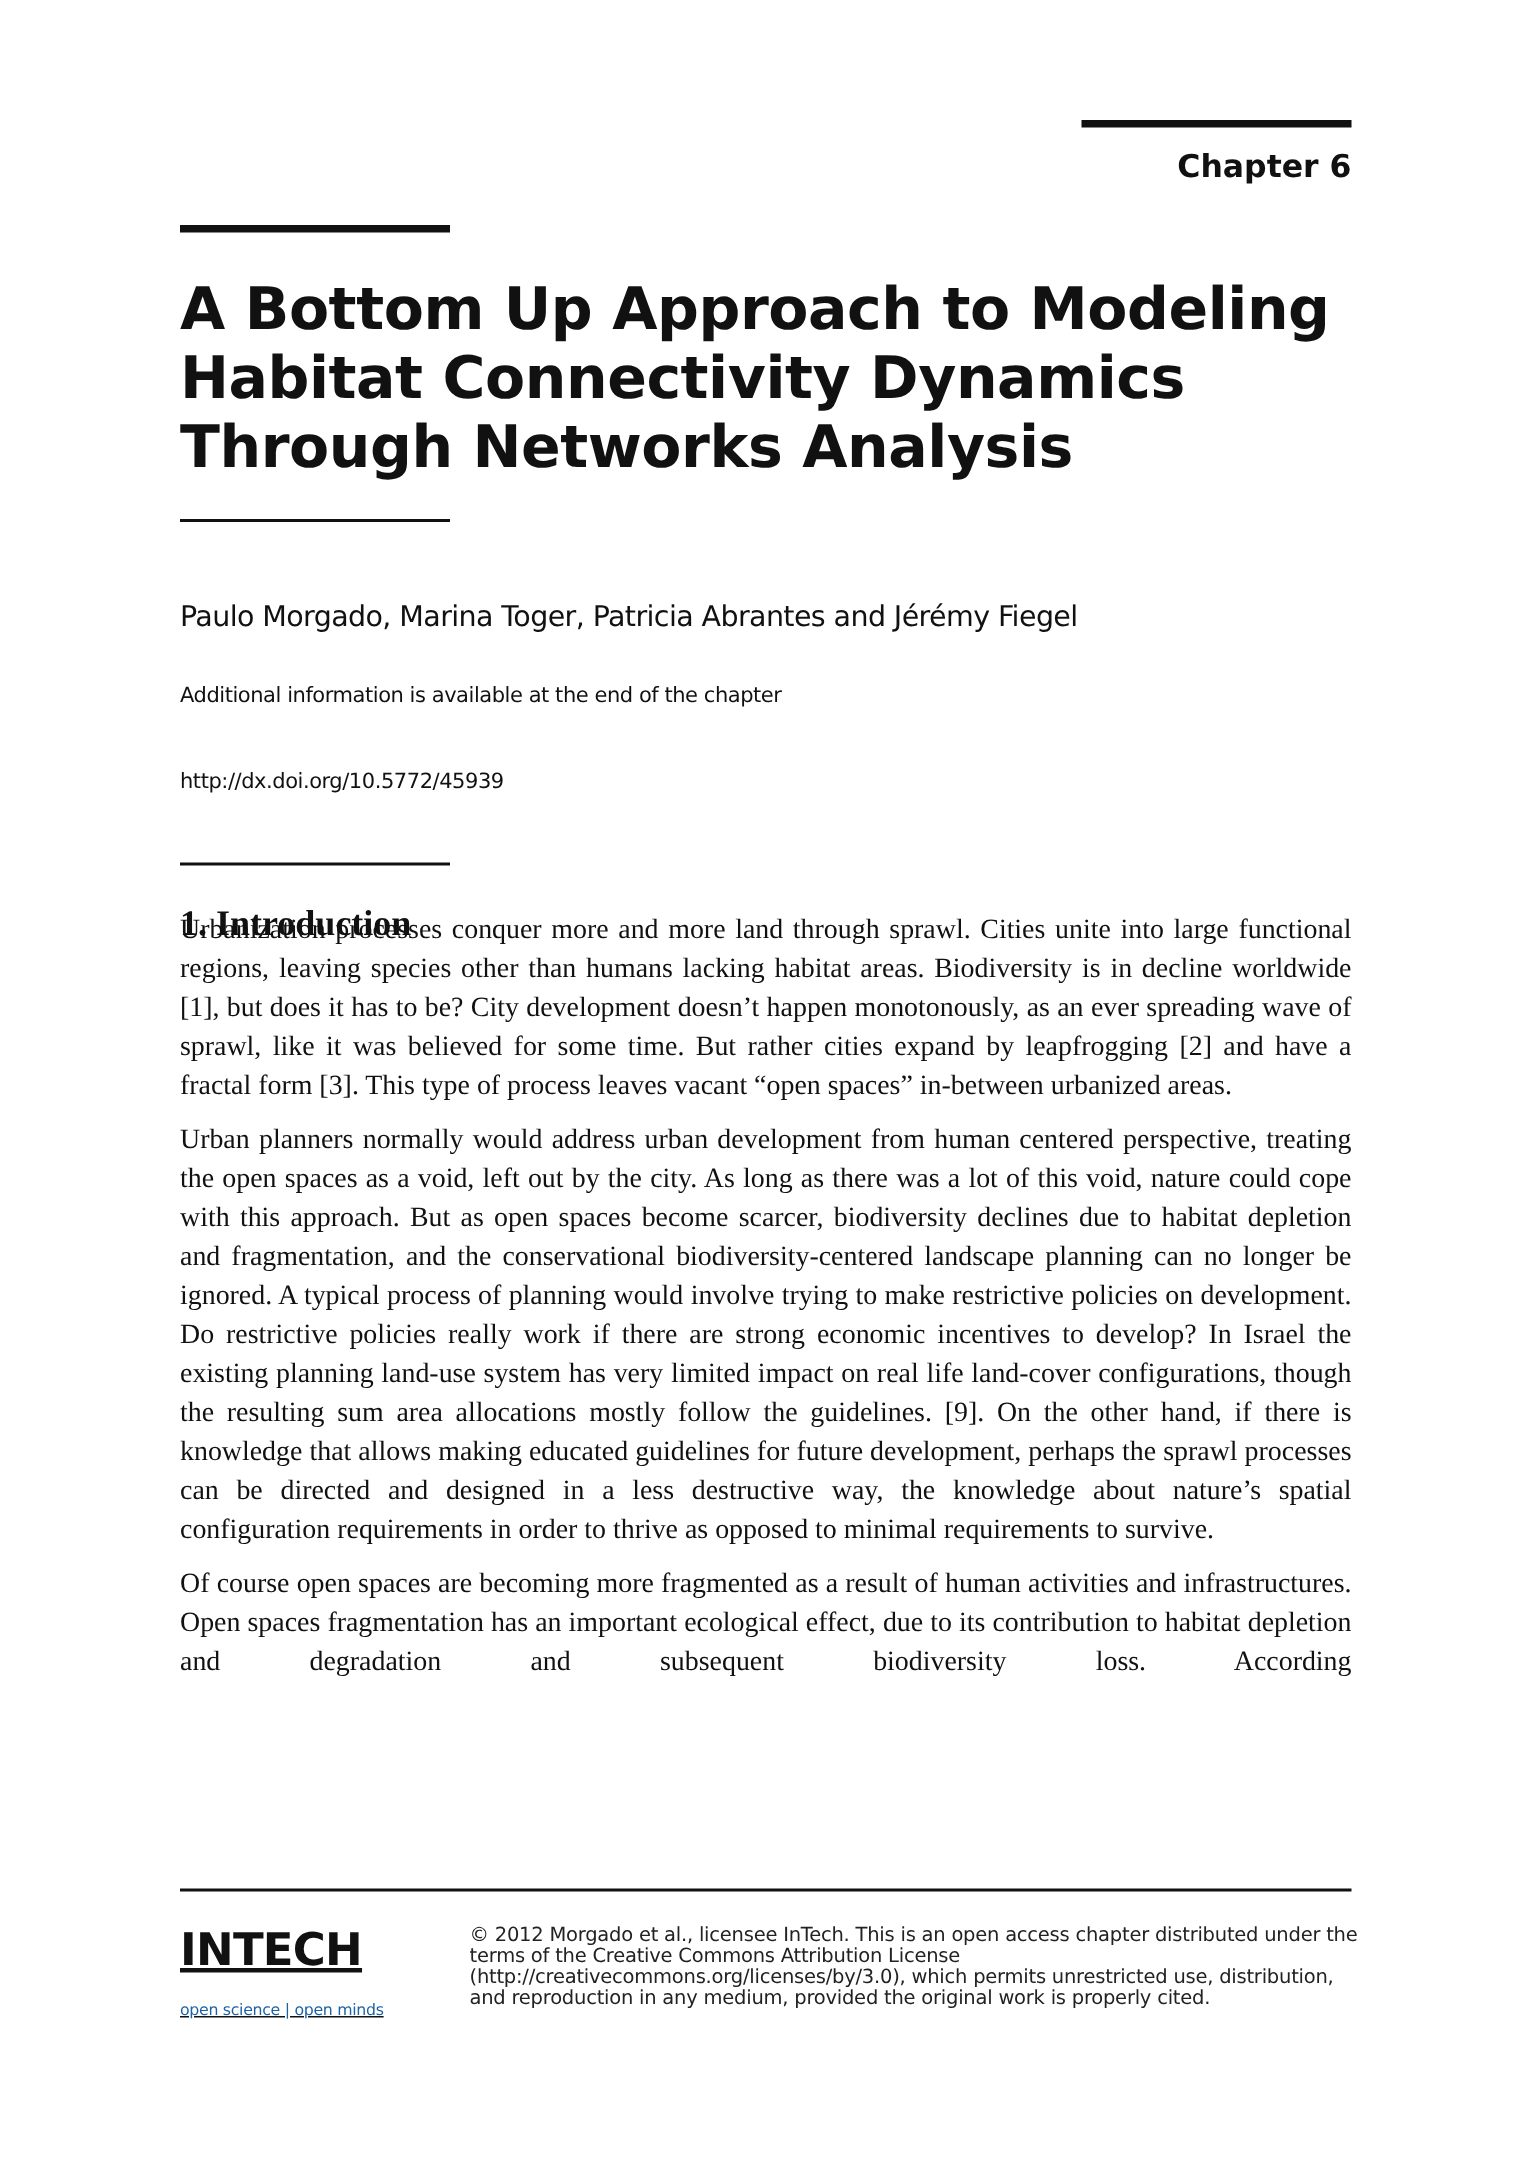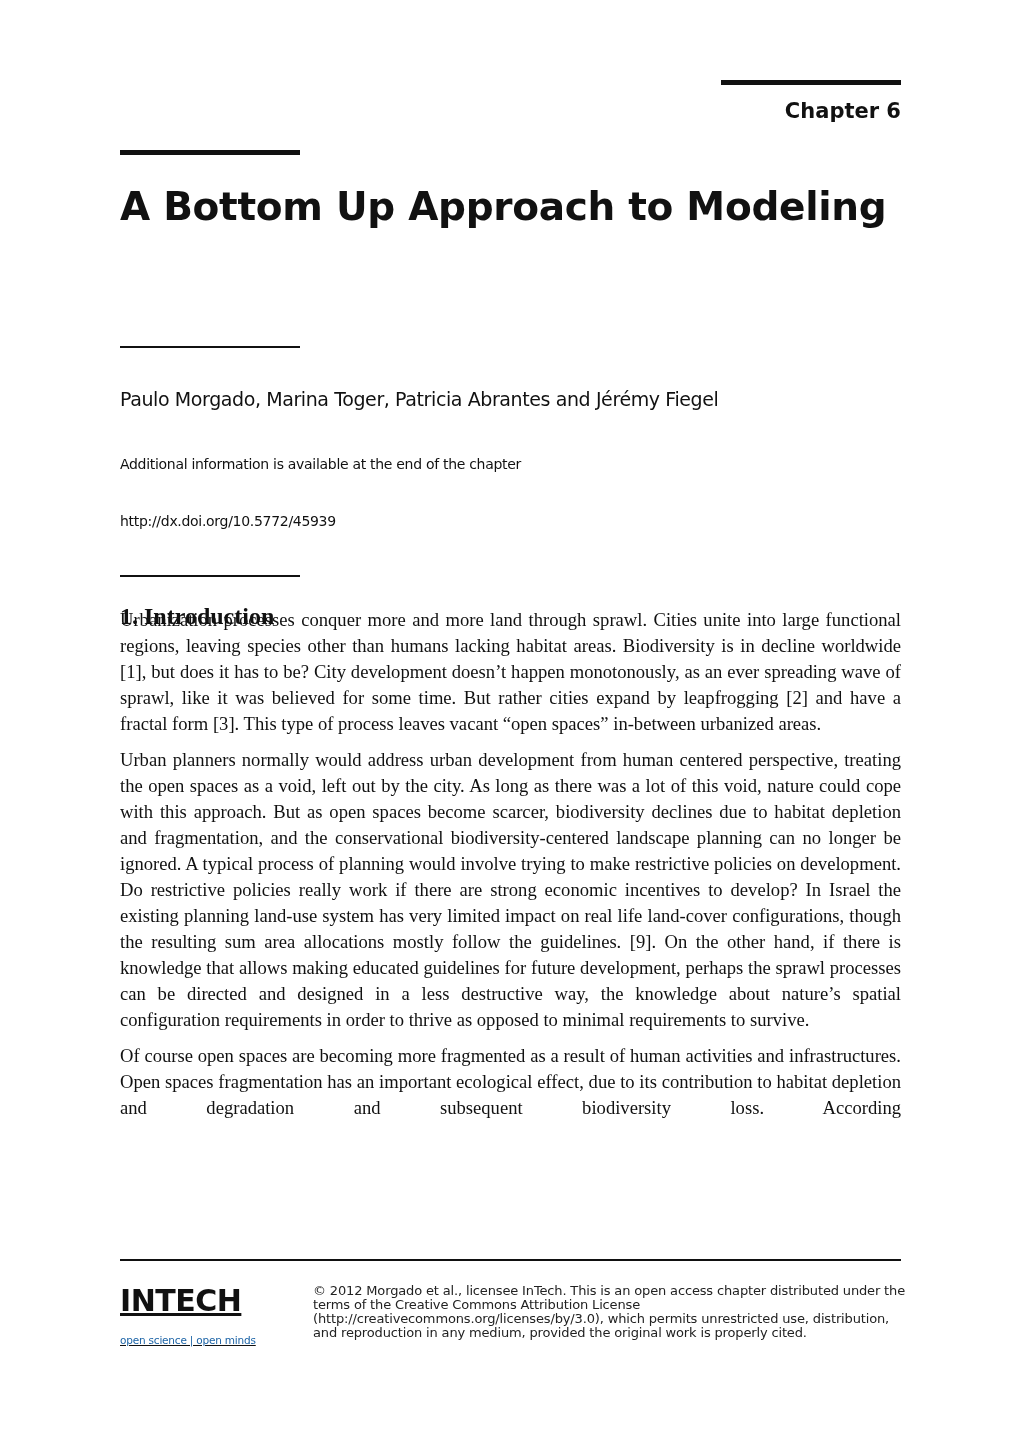--- a/index.html
+++ b/index.html
@@ -2,21 +2,21 @@
 <html><head>
   <meta charset="utf-8">
   <style>
     html, body { margin: 0; padding: 0; background: #ffffff; }
     body { width: 1021px; height: 1440px; position: relative; overflow: hidden; color: #111; }
     .abs { position: absolute; }
     .rule { position: absolute; background: #111; }
     .chapter { font-family: "DejaVu Sans", sans-serif; font-weight: bold; font-size: 21px; right: 120px; top: 99px; text-align: center; }
     .title { font-family: "DejaVu Sans", sans-serif; font-weight: bold; font-size: 39px; line-height: 46px; left: 120px; top: 184px; letter-spacing: -0.3px; }
     .title div { white-space: nowrap; }
-    .authors { font-family: "DejaVu Sans", sans-serif; font-size: 19px; left: 120px; top: 388px; letter-spacing: -0.4px; white-space: nowrap; }
+    .authors { font-family: "DejaVu Sans", sans-serif; font-size: 19px; left: 120px; top: 400px; letter-spacing: -0.4px; white-space: nowrap; }
     .meta { font-family: "DejaVu Sans", sans-serif; font-size: 14px; left: 120px; letter-spacing: -0.3px; white-space: nowrap; }
     .heading { font-family: "Liberation Serif", serif; font-weight: bold; font-size: 24px; left: 120px; top: 603px; }
     .body { font-family: "Liberation Serif", serif; font-size: 18.6px; line-height: 26px; left: 120px; width: 781px; text-align: justify; }
     .body p { margin: 0 0 10px 0; }
     .logo { left: 120px; top: 1285px; text-decoration: underline; }
     .logo-word { font-family: "DejaVu Sans", sans-serif; font-weight: bold; font-size: 30px; letter-spacing: -0.5px; line-height: 32px; color: #111; }
     .logo-tag { font-family: "DejaVu Sans", sans-serif; font-size: 10.5px; color: #1b63a6; margin-top: 17px; letter-spacing: -0.2px; white-space: nowrap; }
     .license { font-family: "DejaVu Sans", sans-serif; font-size: 13px; line-height: 14px; left: 313px; top: 1284px; width: 600px; letter-spacing: -0.15px; color: #222; }
   </style>
 </head>
@@ -25,20 +25,22 @@
 <div class="rule" style="left:721px; top:80px; width:180px; height:5px;"></div>
 <div class="rule" style="left:120px; top:150px; width:180px; height:5px;"></div>
 <div class="rule" style="left:120px; top:346px; width:180px; height:2px;"></div>
 <div class="rule" style="left:120px; top:575px; width:180px; height:2px;"></div>
 <div class="rule" style="left:120px; top:1259px; width:781px; height:2px;"></div>
 
 <div class="abs chapter">Chapter 6</div>
 
 <div class="abs title">
   <div>A Bottom Up Approach to Modeling</div>
+  <div>Habitat Connectivity Dynamics</div>
+  <div>Through Networks Analysis</div>
 </div>
 
 <div class="abs authors">Paulo Morgado, Marina Toger, Patricia Abrantes and Jérémy Fiegel</div>
 <div class="abs meta" style="top:456px;">Additional information is available at the end of the chapter</div>
 <div class="abs meta" style="top:513px;">http://dx.doi.org/10.5772/45939</div>
 
 <div class="abs heading">1. Introduction</div>
 
 <div class="abs body" style="top:607px;">
   <p>Urbanization processes conquer more and more land through sprawl. Cities unite into large functional regions, leaving species other than humans lacking habitat areas. Biodiversity is in decline worldwide [1], but does it has to be? City development doesn’t happen monotonously, as an ever spreading wave of sprawl, like it was believed for some time. But rather cities expand by leapfrogging [2] and have a fractal form [3]. This type of process leaves vacant “open spaces” in-between urbanized areas.</p>

